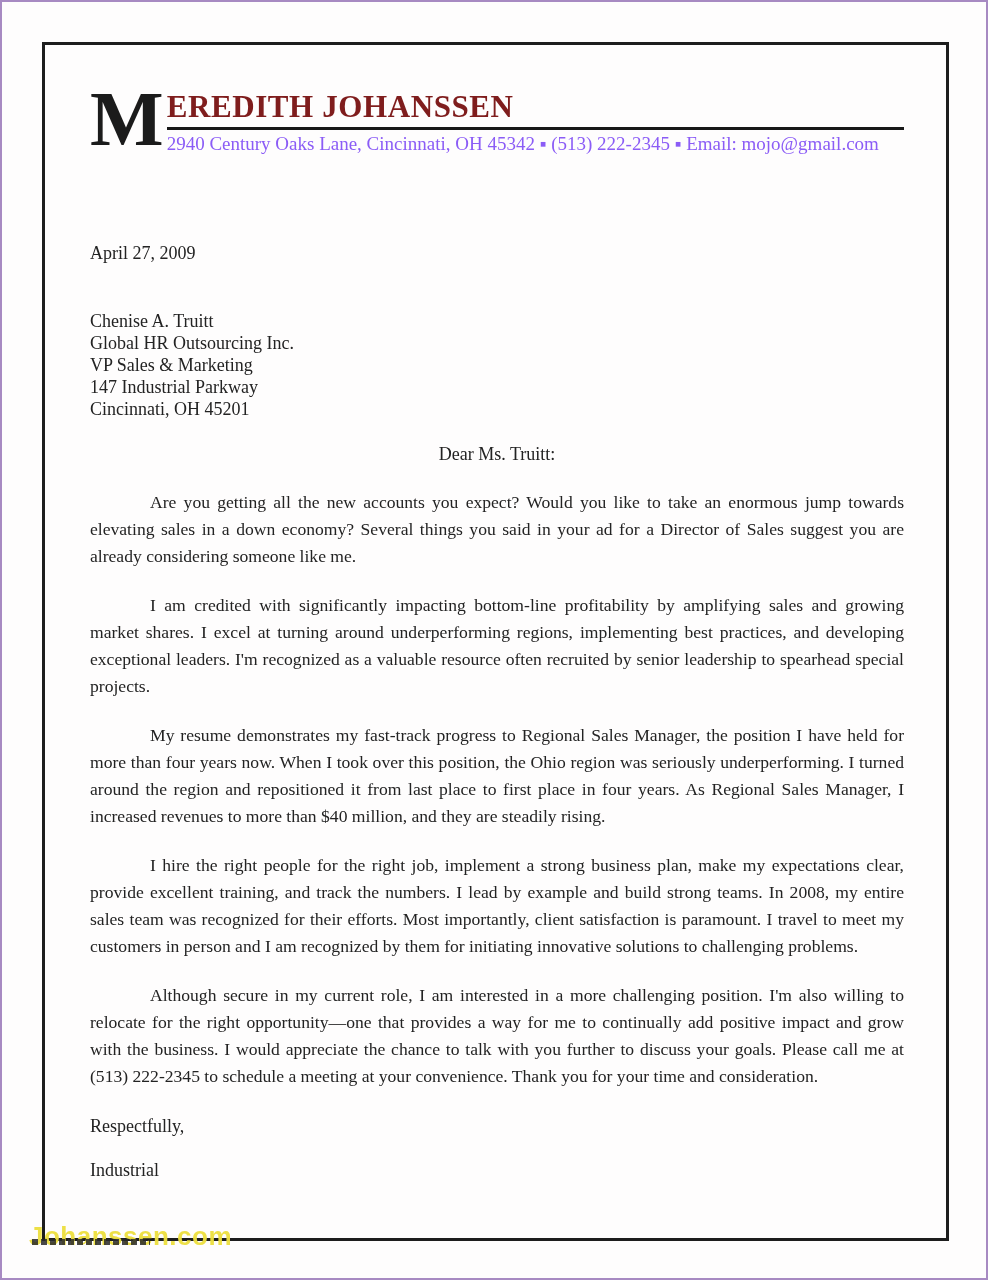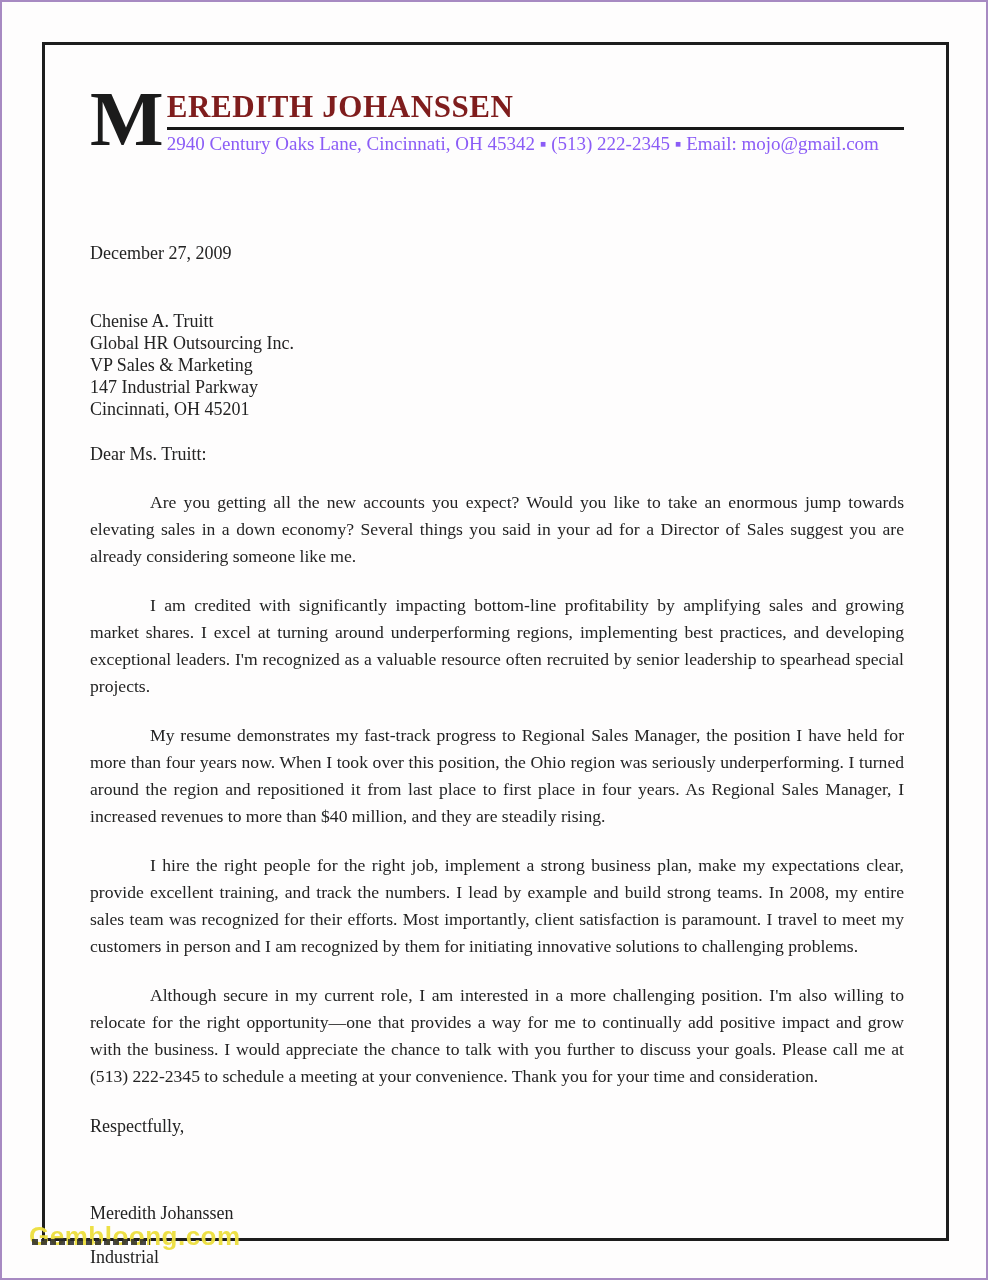--- a/index.html
+++ b/index.html
@@ -32,21 +32,21 @@
   .header-name {
     font-size:31px; font-weight:700; line-height:1;
     letter-spacing:0.6px; padding-top:3px; color:#7f1d1d;
     white-space:nowrap;
   }
   .header-rule { height:3px; background:#181818; margin:5px 0 3px; }
   .header-contact { font-size:19px; color:#8b5cf6; white-space:nowrap; }
   
   .date { margin-top:88px; font-size:18px; }
   .recipient { margin-top:46px; font-size:18px; line-height:22px; }
-  .salutation { margin-top:24px; font-size:18px; }
+  .salutation { margin-top:24px; font-size:18px;text-align:center; }
   .para {
     font-size:17.6px; line-height:27px;
     text-align:justify; text-indent:60px;
     margin:22px 0 0 0;
   }
   .para.first { margin-top:24px; }
   .closing   { margin-top:26px; font-size:18px; }
   .signature { margin-top:66px; font-size:18px; }
   .enclosure { margin-top:23px; font-size:18px; }
   
@@ -73,39 +73,38 @@
 
     <div class="header">
       <div class="dropcap">M</div>
       <div class="header-right">
         <div class="header-name">EREDITH JOHANSSEN</div>
         <div class="header-rule"></div>
         <div class="header-contact">2940 Century Oaks Lane, Cincinnati, OH 45342 ▪ (513) 222-2345 ▪ Email: mojo@gmail.com</div>
       </div>
     </div>
 
-    <div class="date">December 27, 2009</div>
+    <div class="date">April 27, 2009</div>
 
     <div class="recipient">
       <div>Chenise A. Truitt</div>
       <div>Global HR Outsourcing Inc.</div>
       <div>VP Sales &amp; Marketing</div>
       <div>147 Industrial Parkway</div>
       <div>Cincinnati, OH 45201</div>
     </div>
 
     <div class="salutation">Dear Ms. Truitt:</div>
 
     <p class="para first">Are you getting all the new accounts you expect? Would you like to take an enormous jump towards elevating sales in a down economy?  Several things you said in your ad for a Director of Sales suggest you are already considering someone like me.</p>
     <p class="para">I am credited with significantly impacting bottom-line profitability by amplifying sales and growing market shares. I excel at turning around underperforming regions, implementing best practices, and developing exceptional leaders. I'm recognized as a valuable resource often recruited by senior leadership to spearhead special projects.</p>
     <p class="para">My resume demonstrates my fast-track progress to Regional Sales Manager, the position I have held for more than four years now. When I took over this position, the Ohio region was seriously underperforming. I turned around the region and repositioned it from last place to first place in four years. As Regional Sales Manager, I increased revenues to more than $40 million, and they are steadily rising.</p>
     <p class="para">I hire the right people for the right job, implement a strong business plan, make my expectations clear, provide excellent training, and track the numbers. I lead by example and build strong teams. In 2008, my entire sales team was recognized for their efforts. Most importantly, client satisfaction is paramount. I travel to meet my customers in person and I am recognized by them for initiating innovative solutions to challenging problems.</p>
     <p class="para">Although secure in my current role, I am interested in a more challenging position. I'm also willing to relocate for the right opportunity—one that provides a way for me to continually add positive impact and grow with the business. I would appreciate the chance to talk with you further to discuss your goals. Please call me at (513) 222-2345 to schedule a meeting at your convenience.  Thank you for your time and consideration.</p>
 
     <div class="closing">Respectfully,</div>
-    <div class="signature">Meredith Johanssen</div>
     <div class="enclosure">Industrial</div>
 
   </div>
 
-  <div class="watermark">Gembloong.com</div>
+  <div class="watermark">Johanssen.com</div>
   <div class="micromarks"></div>
 </div>
 
 </body></html>

